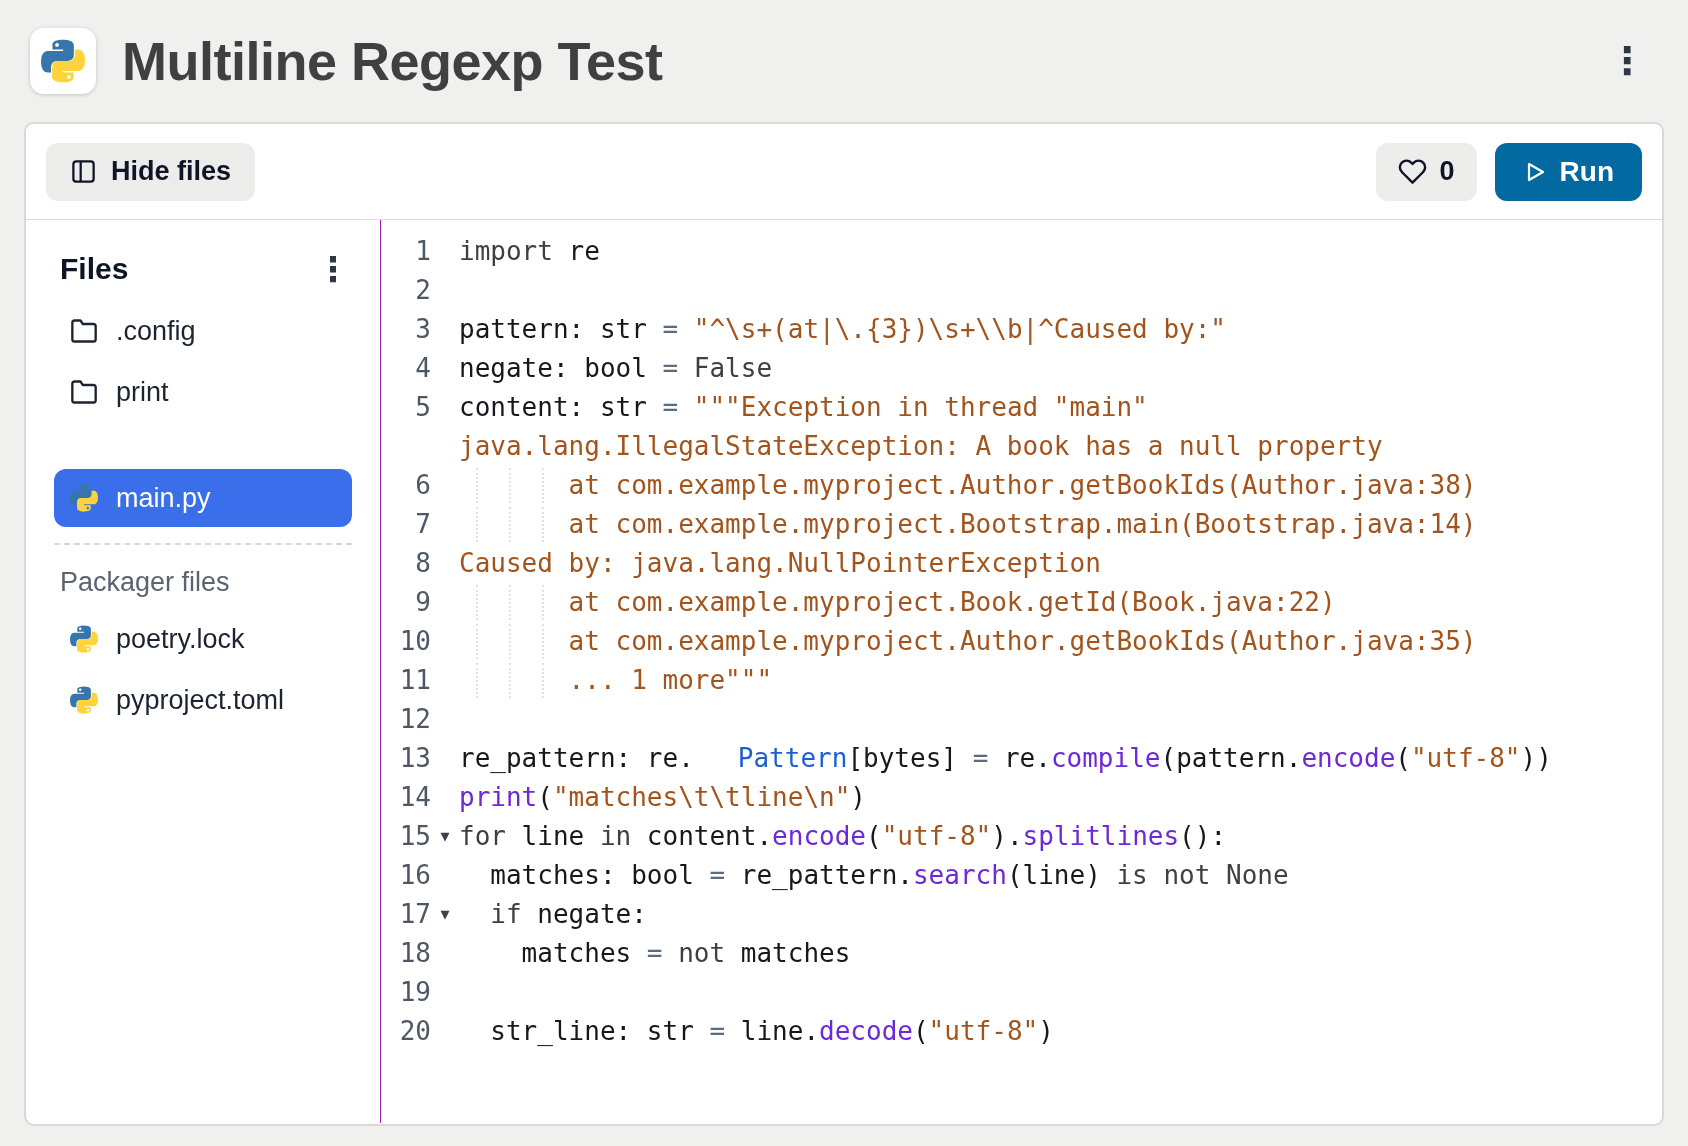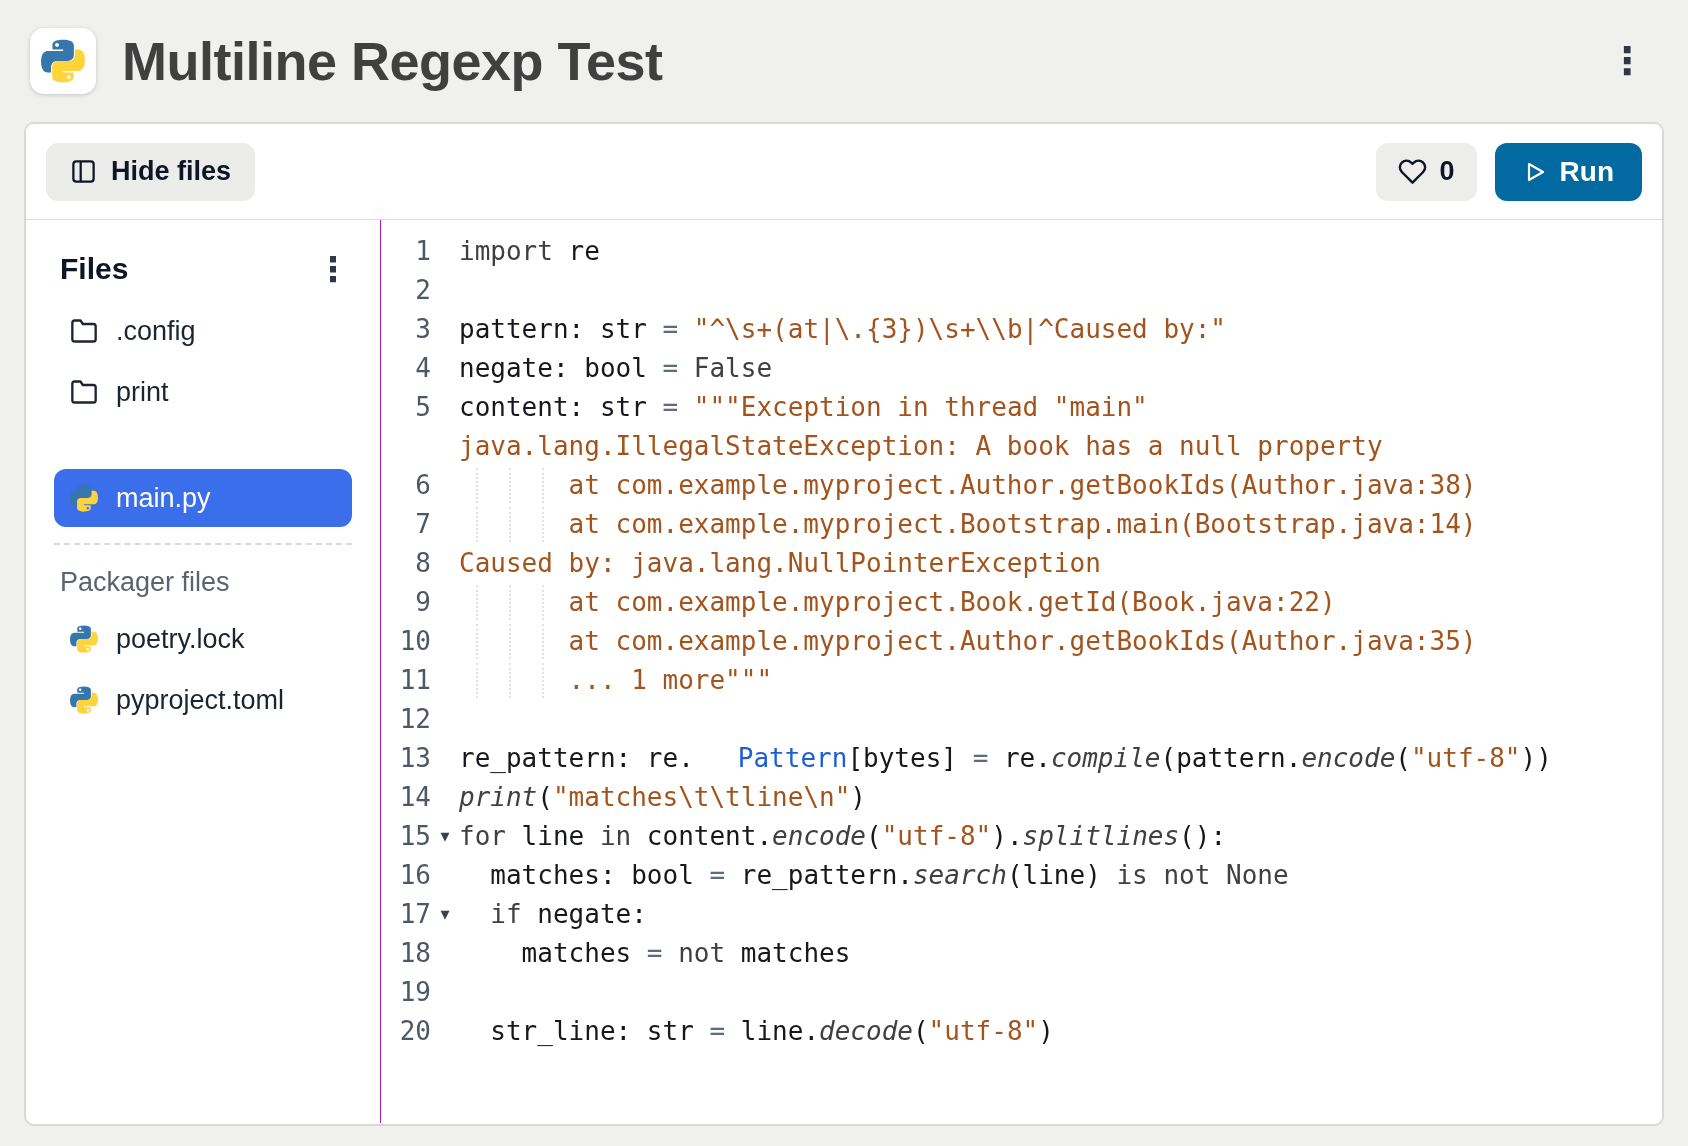--- a/index.html
+++ b/index.html
@@ -74,21 +74,21 @@
   .code-row { display: flex; align-items: flex-start; min-height: 39px; line-height: 39px; padding-left: 8px; }
   .gutter { width: 42px; text-align: right; color: #4e5765; flex-shrink: 0; user-select: none; }
   .fold { width: 28px; text-align: center; font-size: 15px; color: #39424f; flex-shrink: 0; user-select: none; }
   .code-text { white-space: pre; position: relative; display: inline-block; }
   .guide { position: absolute; top: 2px; bottom: 2px; border-left: 2px dotted #e2e2de; }
 
   .tok-pl   { color: #16181d; }
   .tok-kw   { color: #404040; }
   .tok-type { color: #1d5fd2; margin-left: 44px; }
   .tok-str  { color: #a3541c; }
-  .tok-fn   { color: #404040; font-style: italic; }
+  .tok-fn   { color: #6d28d9; }
   .tok-op   { color: #5c6b7d; }
 </style>
 </head>
 <body>
 
 <svg width="0" height="0" style="position:absolute" aria-hidden="true">
   <defs>
     <symbol id="i-python" viewBox="0 0 128 128">
       <path fill="#3776ab" d="M63.9 1.9c-32.6 0-30.6 14.1-30.6 14.1l.1 14.6h31.1v4.4H21s-20.9-2.4-20.9 30.5 18.3 31.7 18.3 31.7h10.9V82s-.6-18.3 18-18.3h30.9s17.4.3 17.4-16.8V18.8S98.1 1.9 63.9 1.9zM46.7 11.7c3.1 0 5.6 2.5 5.6 5.6s-2.5 5.6-5.6 5.6-5.6-2.5-5.6-5.6 2.5-5.6 5.6-5.6z"></path>
       <path fill="#ffd43b" d="M64.1 126.1c32.6 0 30.6-14.1 30.6-14.1l-.1-14.6H63.5V93h43.5s20.9 2.4 20.9-30.5-18.3-31.7-18.3-31.7H98.7v15.2s.6 18.3-18 18.3H49.8s-17.4-.3-17.4 16.8v28.3s-2 16.9 31.7 16.9zm17.2-9.8c-3.1 0-5.6-2.5-5.6-5.6s2.5-5.6 5.6-5.6 5.6 2.5 5.6 5.6-2.5 5.6-5.6 5.6z"></path>

